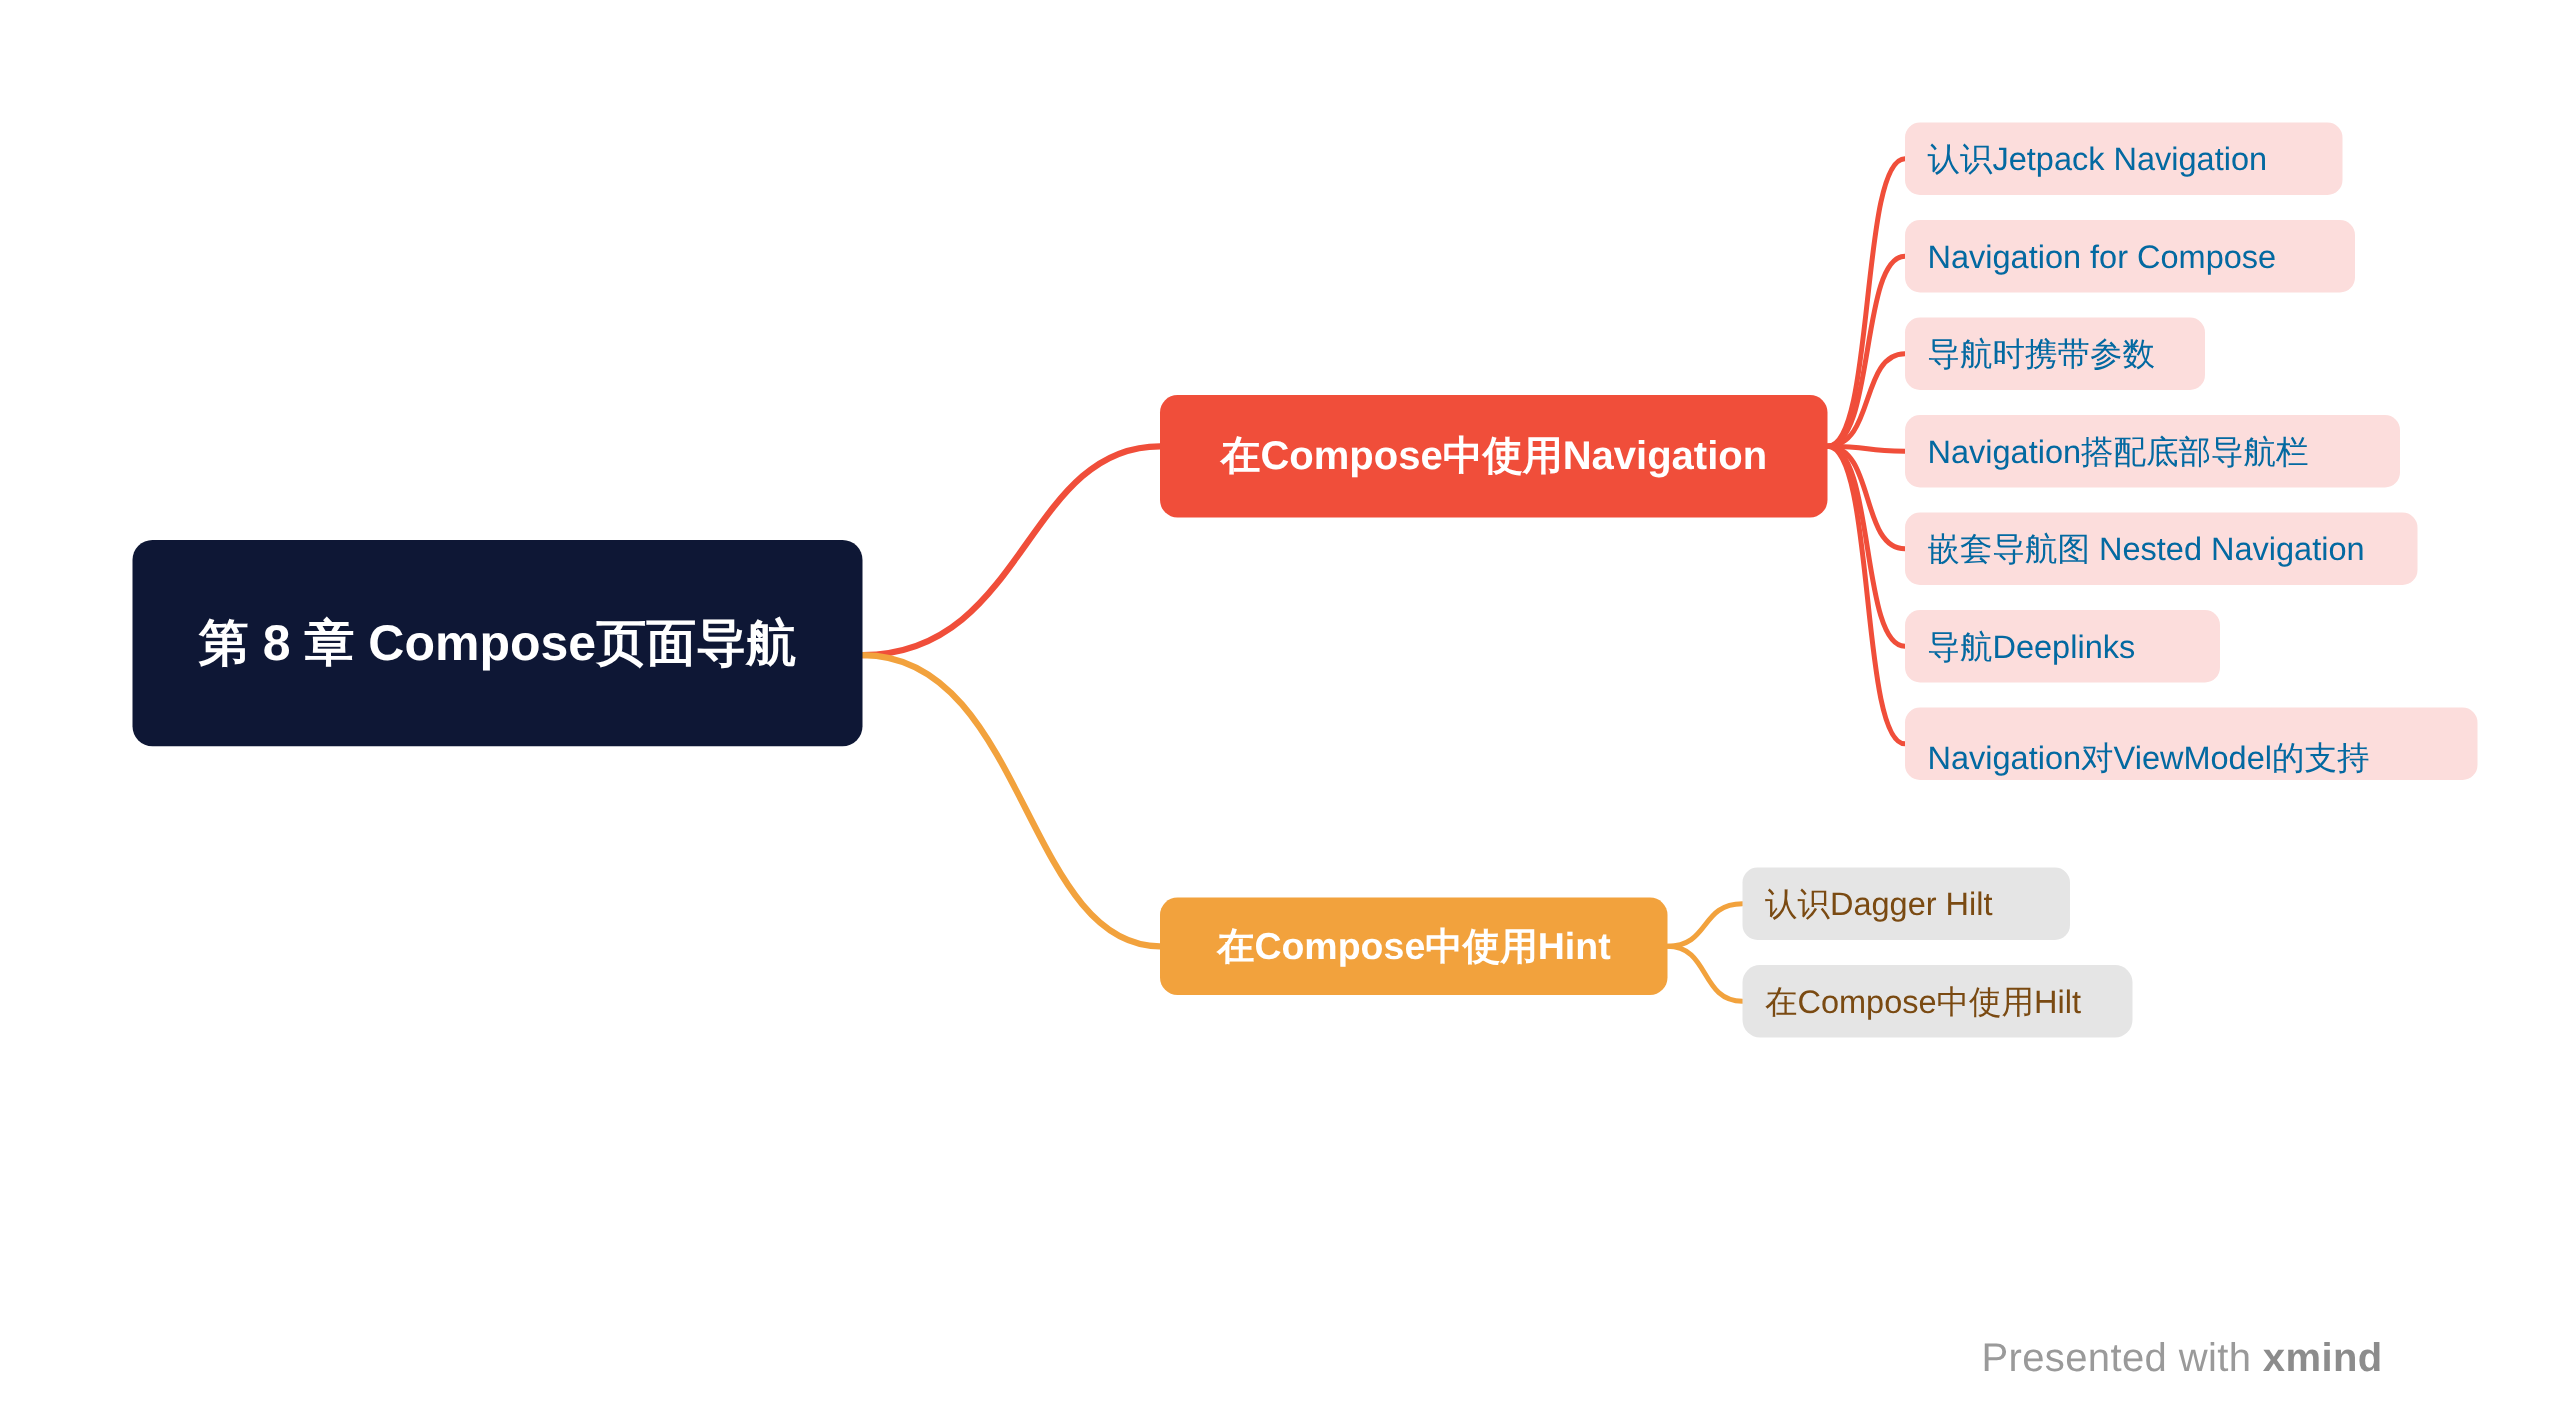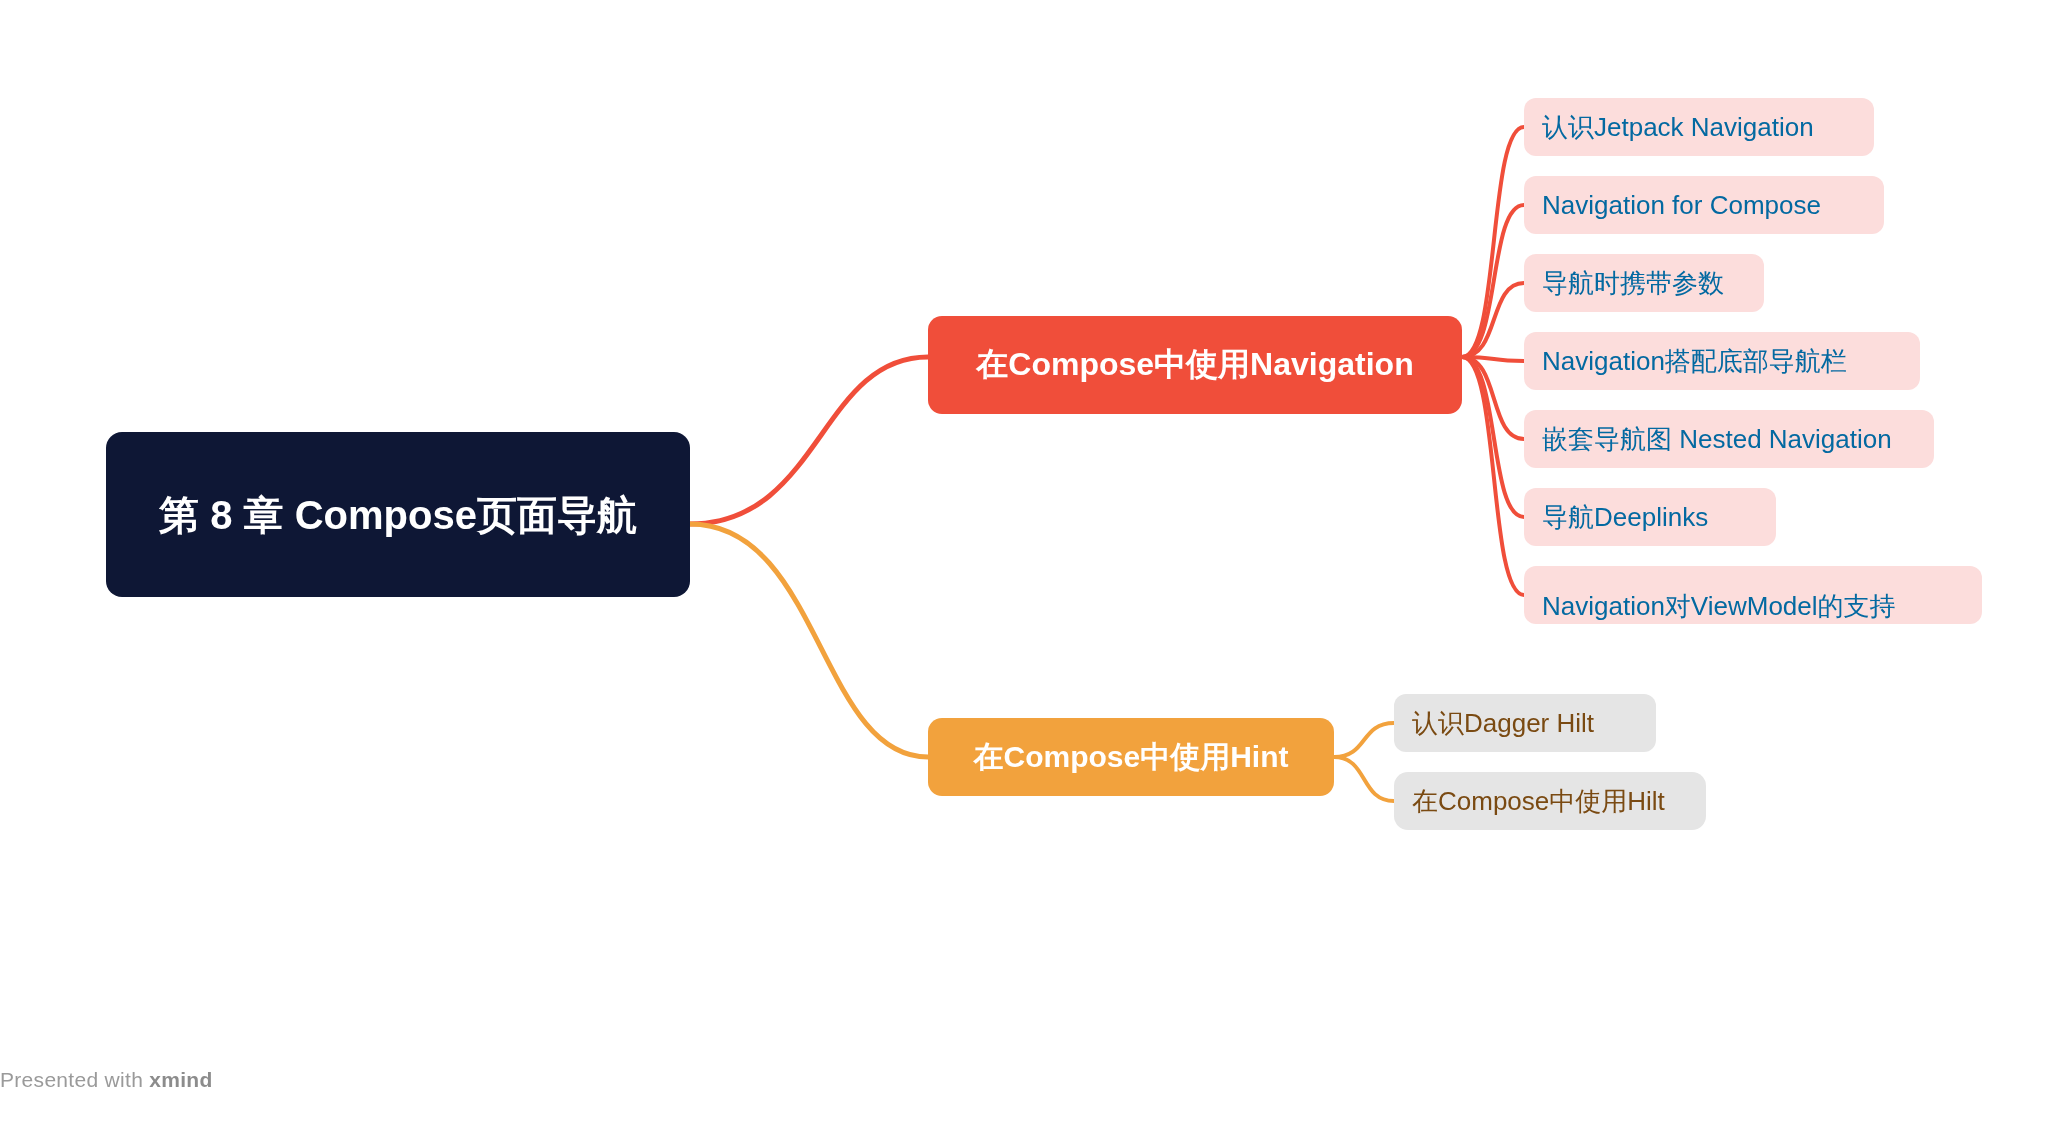--- a/index.html
+++ b/index.html
@@ -14,21 +14,21 @@
   .leaf.orange{background:#e5e5e5;color:#7a4a12;}
   .l0{left:1524px;top:98px;width:350px;}
   .l1{left:1524px;top:176px;width:360px;}
   .l2{left:1524px;top:254px;width:240px;}
   .l3{left:1524px;top:332px;width:396px;align-items:center;}
   .l4{left:1524px;top:410px;width:410px;}
   .l5{left:1524px;top:488px;width:252px;}
   .l6{left:1524px;top:566px;width:458px;align-items:flex-end;}
   .m0{left:1394px;top:694px;width:262px;}
   .m1{left:1394px;top:772px;width:312px;border-radius:14px;}
-  .footer{position:absolute;left:0;width:1906px;top:1068px;text-align:left;font-size:21px;color:#9a9a9a;letter-spacing:0.3px;}
+  .footer{position:absolute;left:0;width:1906px;top:1068px;text-align:right;font-size:32px;color:#9a9a9a;letter-spacing:0.3px;}
   .footer .brand{font-weight:700;color:#8c8c8c;}
 </style>
 </head>
 <body>
 
 <div class="canvas" style="transform: scale(1);">
 
   <svg class="connectors" viewBox="0 0 2054 1134">
 
     <path d="M690 524 C 820 524, 820 357, 928 357" stroke="#f04e3a" stroke-width="5" fill="none" stroke-linecap="round"></path>

